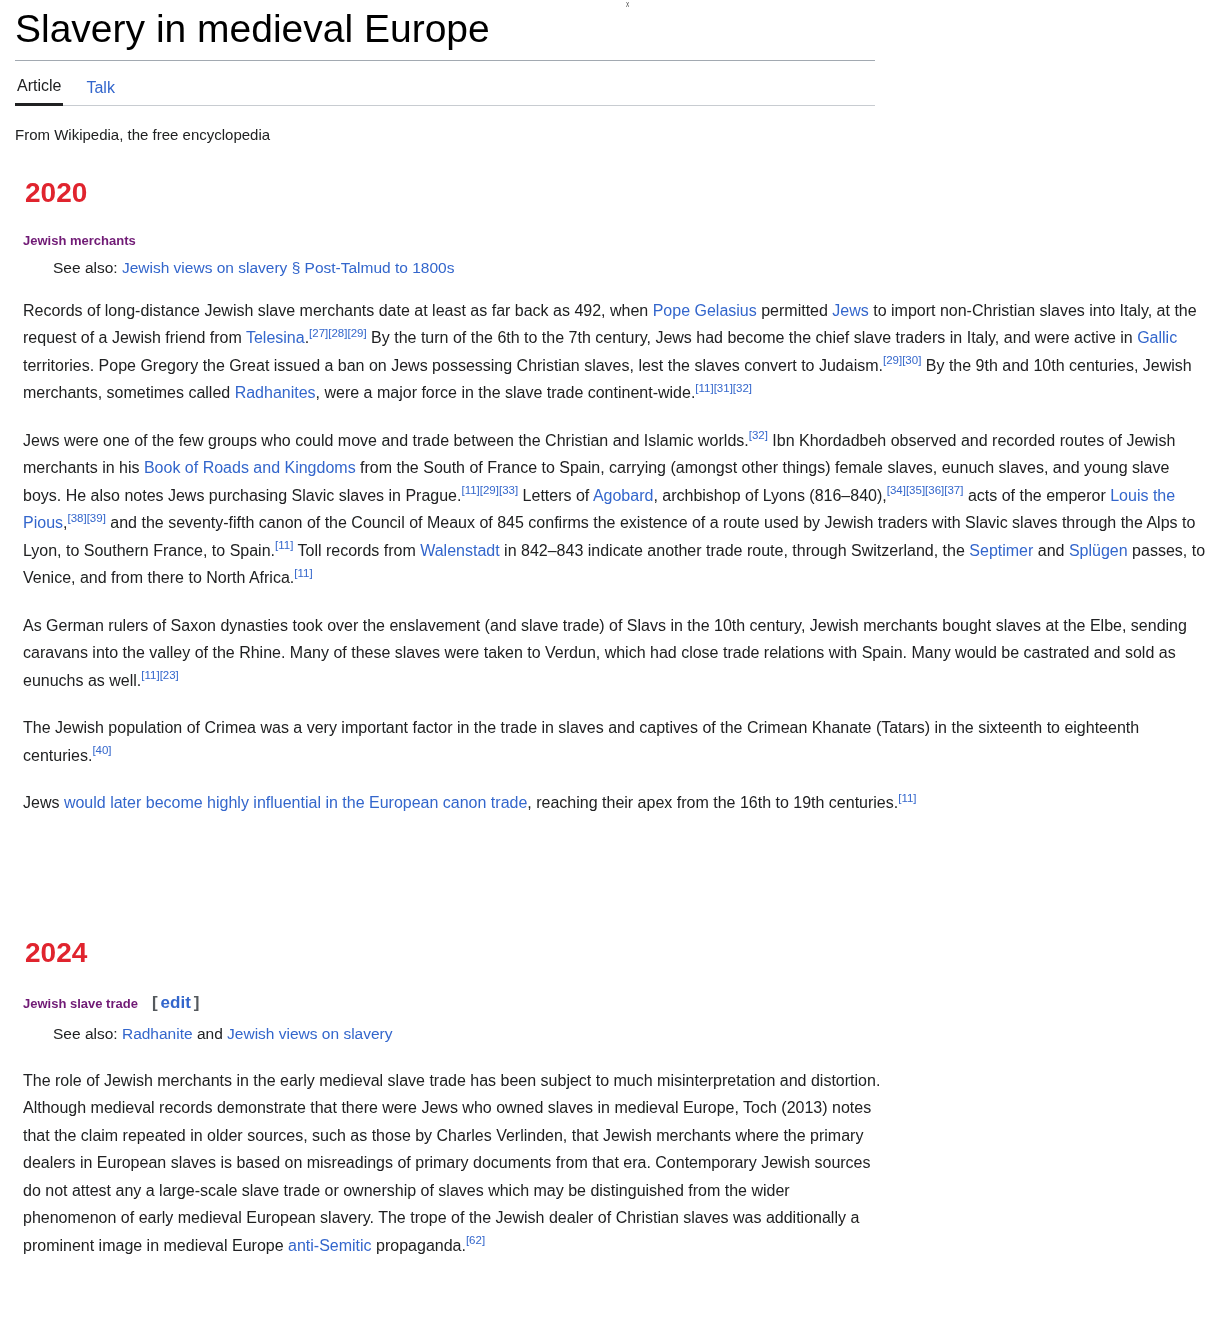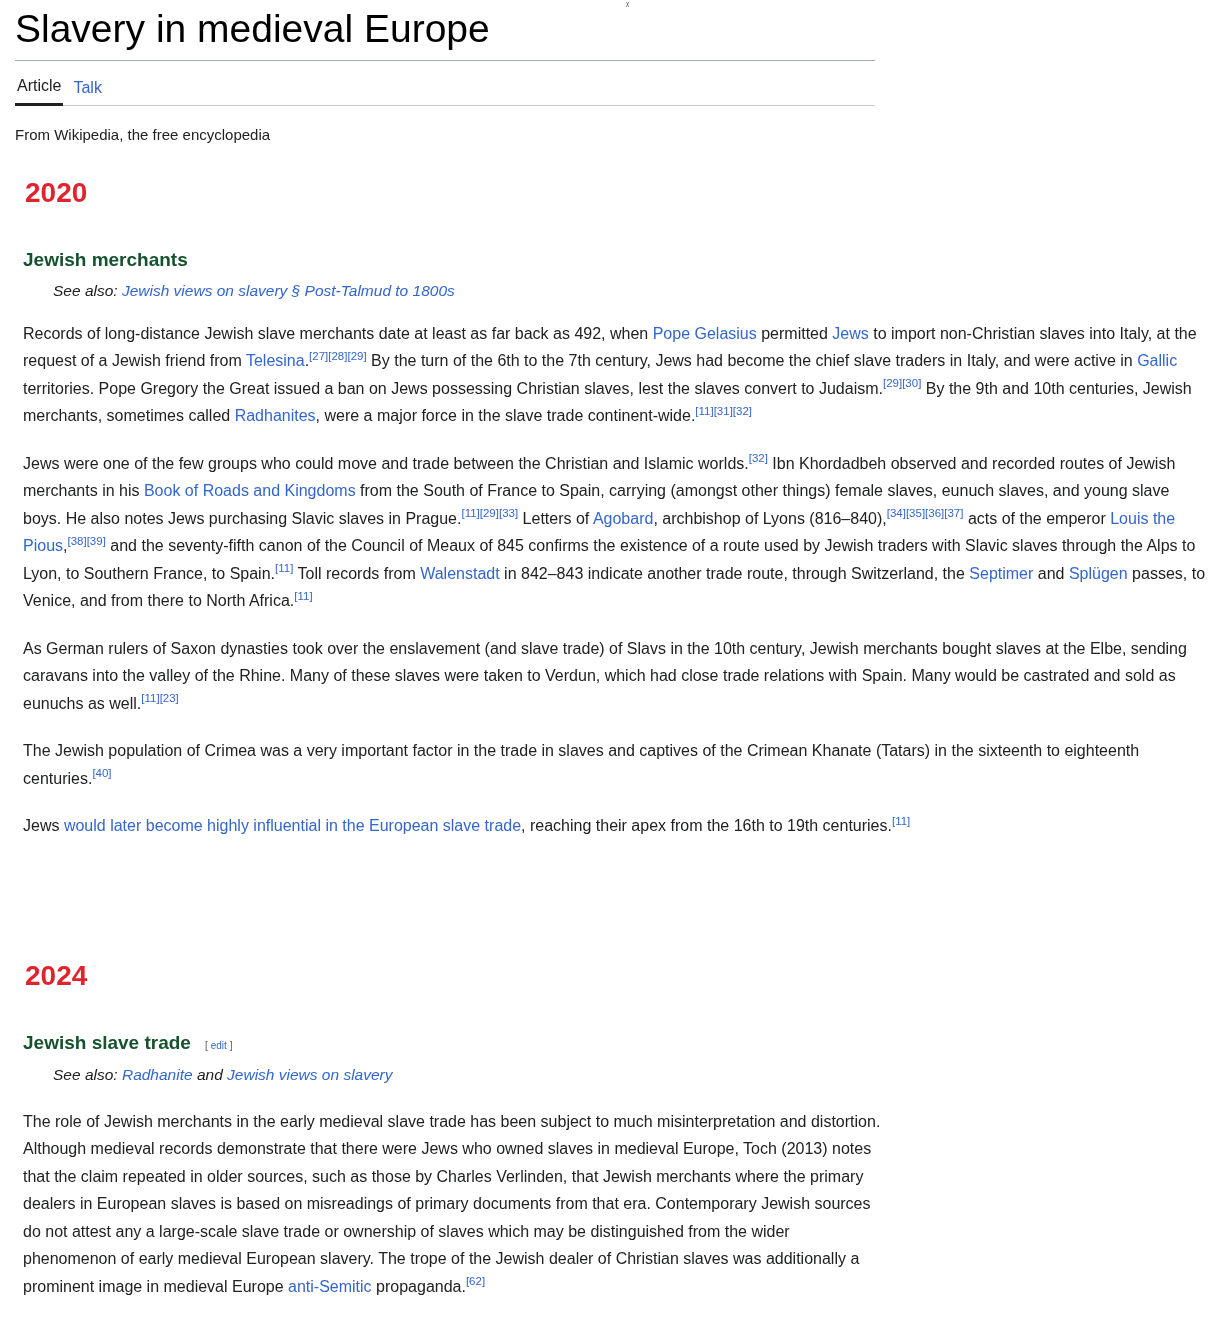--- a/index.html
+++ b/index.html
@@ -15,44 +15,44 @@
     font-size: 9px; color: #444; letter-spacing: 1px;
   }
   .header { margin: 6px 0 0 15px; width: 860px; }
   h1.title {
     font-family: Liberation Sans, sans-serif;
     font-size: 39px; font-weight: 400; color: #000;
     line-height: 1.2;
   }
   .title-rule { border: 0; border-bottom: 1px solid #a2a9b1; margin-top: 7px; }
   .tabbar {
-    display: flex; gap: 8px; align-items: flex-end;
+    display: flex; gap: 21px; align-items: flex-end;
     border-bottom: 1px solid #c8ccd1;
     margin-top: 12px;
   }
   .tab {
     font-size: 16px; padding: 4px 2px 8px 2px; cursor: pointer;
   }
   .tab.active { color: #202122; border-bottom: 3px solid #202122; margin-bottom: -1px; }
   .tab.plain { color: var(--blue, #3366cc); }
   .subtitle { font-size: 15px; margin: 20px 0 4px 0; color: #202122; }
 
   .content { margin-left: 23px; }
   .year-heading {
     font-size: 28px; font-weight: 700; color: var(--red, #e0242e);
     margin-left: 2px; letter-spacing: 0px; line-height: 1;
   }
   .sec-2020 { margin-top: 36px; }
   .sec-2024 { margin-top: 122px; }
   .h3row { margin-top: 26px; display: flex; align-items: baseline; }
-  h3.subheading { font-size: 19px; font-weight: 700; color: #14532d; margin-top: 16px; }
-  .editsection { font-size: 10px; font-weight: 400; margin-left: 14px; color: #54595d; }
+  h3.subheading { font-size: 13px; font-weight: 700; color: #701a75; }
+  .editsection { font-size: 17px; font-weight: 700; margin-left: 14px; color: #54595d; }
   .editsection a { margin: 0 3px; }
   .seealso {
-    font-style: italic; font-size: 15.5px;
+    font-size: 15.5px;
     margin: 11px 0 0 30px; color: #202122;
   }
   p.body-par {
     font-size: 16px; line-height: 27.5px;
     margin-top: 20px; max-width: 1185px;
   }
   .sec-2024 p.body-par { max-width: 860px; margin-top: 24px; }
   .sec-2024 .seealso { margin-top: 12px; }
   a.wlink { color: var(--blue, #3366cc); text-decoration: none; cursor: pointer; }
   sup.ref {
@@ -80,21 +80,21 @@
   <section class="sec-2020">
     <div class="year-heading">2020</div>
     <div class="h3row">
       <h3 class="subheading">Jewish merchants</h3>
     </div>
     <div class="seealso"><span>See also: </span><a class="wlink">Jewish views on slavery § Post-Talmud to 1800s</a></div>
     <p class="body-par"><span>Records of long-distance Jewish slave merchants date at least as far back as 492, when </span><a class="wlink">Pope Gelasius</a><span> permitted </span><a class="wlink">Jews</a><span> to import non-Christian slaves into Italy, at the request of a Jewish friend from </span><a class="wlink">Telesina</a><span>.</span><sup class="ref"><a>[27]</a></sup><sup class="ref"><a>[28]</a></sup><sup class="ref"><a>[29]</a></sup><span> By the turn of the 6th to the 7th century, Jews had become the chief slave traders in Italy, and were active in </span><a class="wlink">Gallic</a><span> territories. Pope Gregory the Great issued a ban on Jews possessing Christian slaves, lest the slaves convert to Judaism.</span><sup class="ref"><a>[29]</a></sup><sup class="ref"><a>[30]</a></sup><span> By the 9th and 10th centuries, Jewish merchants, sometimes called </span><a class="wlink">Radhanites</a><span>, were a major force in the slave trade continent-wide.</span><sup class="ref"><a>[11]</a></sup><sup class="ref"><a>[31]</a></sup><sup class="ref"><a>[32]</a></sup></p>
     <p class="body-par"><span>Jews were one of the few groups who could move and trade between the Christian and Islamic worlds.</span><sup class="ref"><a>[32]</a></sup><span> Ibn Khordadbeh observed and recorded routes of Jewish merchants in his </span><a class="wlink">Book of Roads and Kingdoms</a><span> from the South of France to Spain, carrying (amongst other things) female slaves, eunuch slaves, and young slave boys. He also notes Jews purchasing Slavic slaves in Prague.</span><sup class="ref"><a>[11]</a></sup><sup class="ref"><a>[29]</a></sup><sup class="ref"><a>[33]</a></sup><span> Letters of </span><a class="wlink">Agobard</a><span>, archbishop of Lyons (816–840),</span><sup class="ref"><a>[34]</a></sup><sup class="ref"><a>[35]</a></sup><sup class="ref"><a>[36]</a></sup><sup class="ref"><a>[37]</a></sup><span> acts of the emperor </span><a class="wlink">Louis the Pious</a><span>,</span><sup class="ref"><a>[38]</a></sup><sup class="ref"><a>[39]</a></sup><span> and the seventy-fifth canon of the Council of Meaux of 845 confirms the existence of a route used by Jewish traders with Slavic slaves through the Alps to Lyon, to Southern France, to Spain.</span><sup class="ref"><a>[11]</a></sup><span> Toll records from </span><a class="wlink">Walenstadt</a><span> in 842–843 indicate another trade route, through Switzerland, the </span><a class="wlink">Septimer</a><span> and </span><a class="wlink">Splügen</a><span> passes, to Venice, and from there to North Africa.</span><sup class="ref"><a>[11]</a></sup></p>
     <p class="body-par"><span>As German rulers of Saxon dynasties took over the enslavement (and slave trade) of Slavs in the 10th century, Jewish merchants bought slaves at the Elbe, sending caravans into the valley of the Rhine. Many of these slaves were taken to Verdun, which had close trade relations with Spain. Many would be castrated and sold as eunuchs as well.</span><sup class="ref"><a>[11]</a></sup><sup class="ref"><a>[23]</a></sup></p>
     <p class="body-par"><span>The Jewish population of Crimea was a very important factor in the trade in slaves and captives of the Crimean Khanate (Tatars) in the sixteenth to eighteenth centuries.</span><sup class="ref"><a>[40]</a></sup></p>
-    <p class="body-par"><span>Jews </span><a class="wlink">would later become highly influential in the European slave trade</a><span>, reaching their apex from the 16th to 19th centuries.</span><sup class="ref"><a>[11]</a></sup></p>
+    <p class="body-par"><span>Jews </span><a class="wlink">would later become highly influential in the European canon trade</a><span>, reaching their apex from the 16th to 19th centuries.</span><sup class="ref"><a>[11]</a></sup></p>
   </section>
 
   <section class="sec-2024">
     <div class="year-heading">2024</div>
     <div class="h3row">
       <h3 class="subheading">Jewish slave trade</h3>
       <span class="editsection"><span>[</span><a class="wlink">edit</a><span>]</span></span>
     </div>
     <div class="seealso"><span>See also: </span><a class="wlink">Radhanite</a><span> and </span><a class="wlink">Jewish views on slavery</a></div>
     <p class="body-par"><span>The role of Jewish merchants in the early medieval slave trade has been subject to much misinterpretation and distortion. Although medieval records demonstrate that there were Jews who owned slaves in medieval Europe, Toch (2013) notes that the claim repeated in older sources, such as those by Charles Verlinden, that Jewish merchants where the primary dealers in European slaves is based on misreadings of primary documents from that era. Contemporary Jewish sources do not attest any a large-scale slave trade or ownership of slaves which may be distinguished from the wider phenomenon of early medieval European slavery. The trope of the Jewish dealer of Christian slaves was additionally a prominent image in medieval Europe </span><a class="wlink">anti-Semitic</a><span> propaganda.</span><sup class="ref"><a>[62]</a></sup></p>

